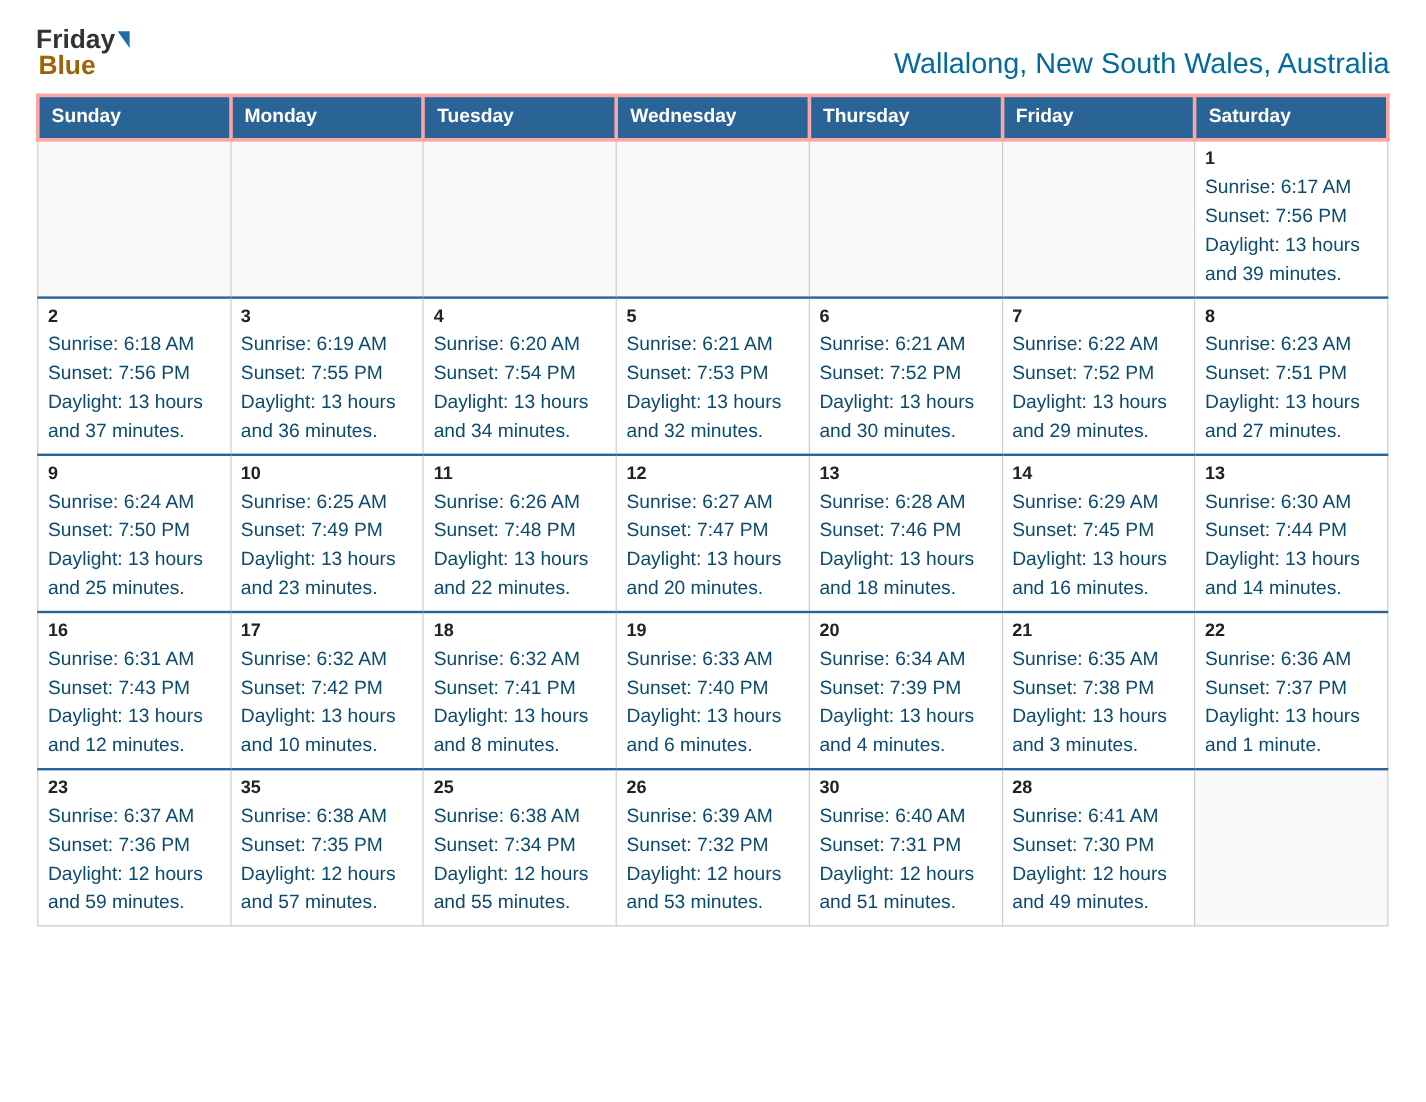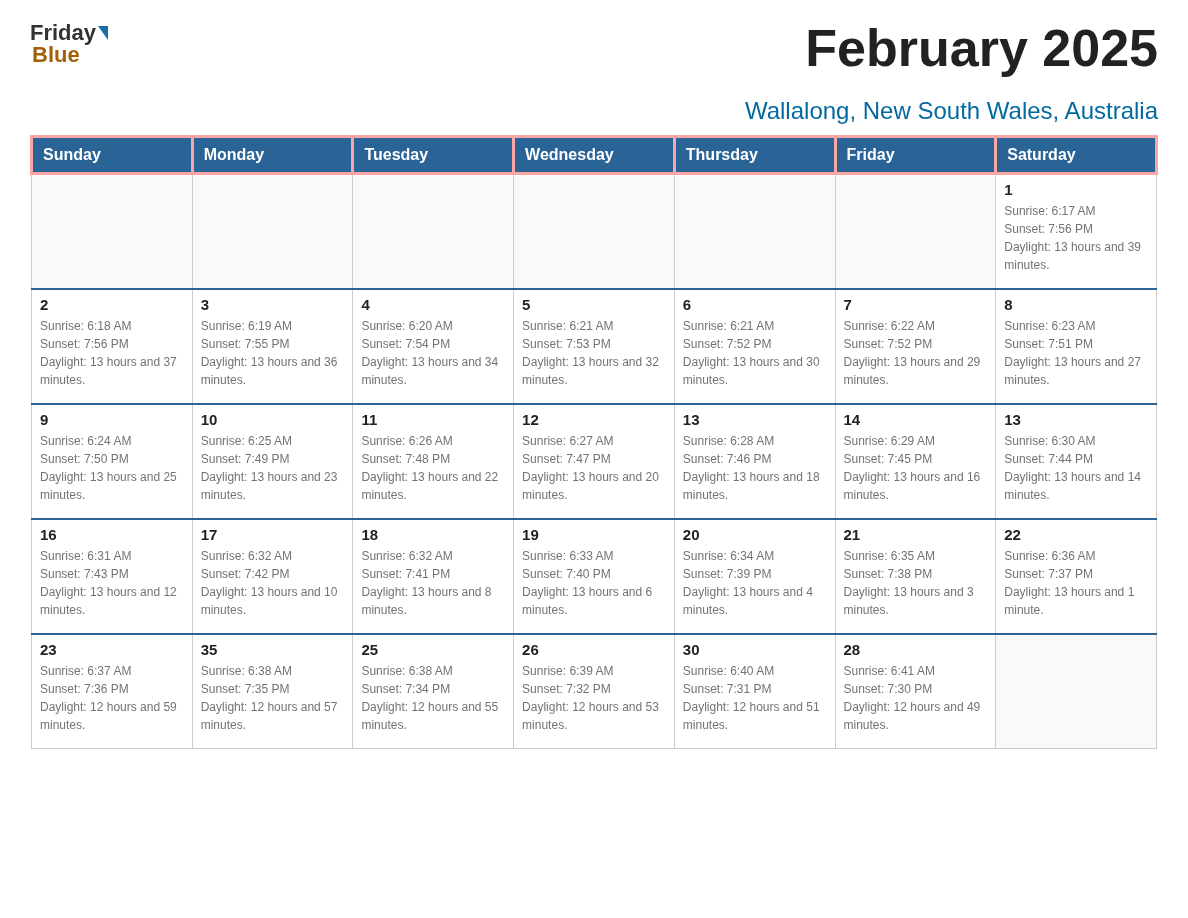--- a/index.html
+++ b/index.html
@@ -76,22 +76,22 @@
       color: #333;
     }
     .day-number {
       font-size: 15px;
       font-weight: bold;
       color: #222;
       margin-bottom: 4px;
       display: block;
     }
     .day-info {
-      font-size: 12px;
-      color: #737373;
+      font-size: 16px;
+      color: #0c4a6e;
       line-height: 1.5;
     }
     .empty-cell {
       background: #f9f9f9;
       border-top: 2px solid #2a6496;
     }
     .week-row td {
       height: 115px;
     }
   </style>
@@ -102,21 +102,20 @@
   <div class="logo">
     <div class="logo-text">
       <span class="logo-general">Friday</span>
       <span class="logo-arrow"></span>
     </div>
     <div style="margin-top:-4px; padding-left: 2px;">
       <span class="logo-blue">Blue</span>
     </div>
   </div>
   <div class="title-block">
-    <div class="calendar-title">February 2025</div>
     <div class="calendar-subtitle">Wallalong, New South Wales, Australia</div>
   </div>
 </div>
 
 <table class="calendar">
   <thead>
     <tr>
     <th>Sunday</th>
         <th>Monday</th>
         <th>Tuesday</th>

